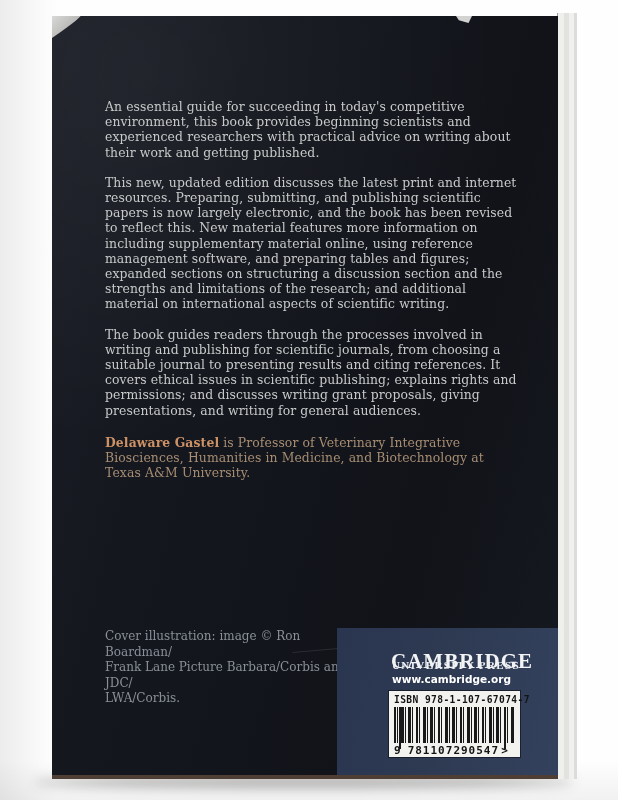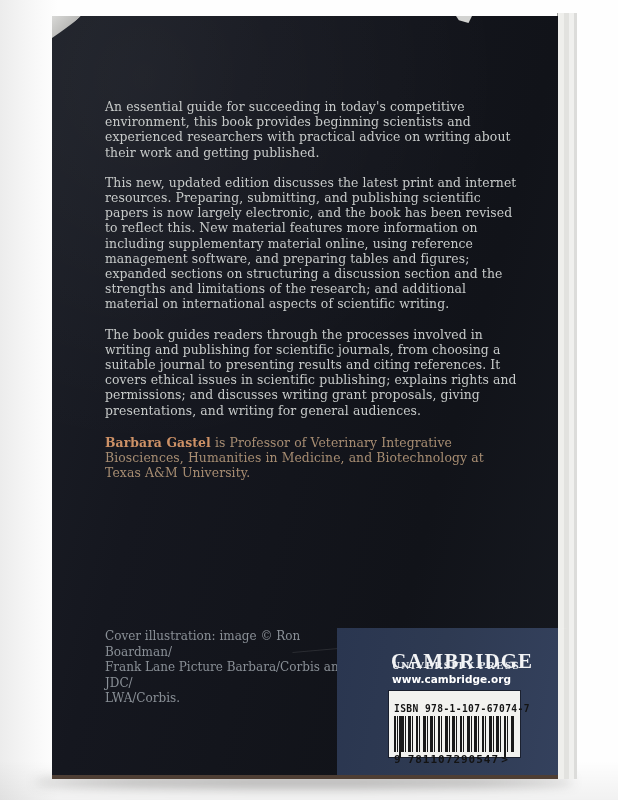--- a/index.html
+++ b/index.html
@@ -57,21 +57,21 @@
     font-size:21px;letter-spacing:1px;color:#f2f3f5;}
   .cam-sub{position:absolute;left:55px;top:31px;
     font-family:"Liberation Serif", serif;font-weight:bold;
     font-size:11px;letter-spacing:1.4px;color:#eef0f3;}
   .cam-url{position:absolute;left:55px;top:45px;
     font-family:"DejaVu Sans", sans-serif;font-weight:bold;
     font-size:10.5px;color:#ffffff;}
   
   .isbn-box{position:absolute;left:52px;top:63px;width:131px;height:66px;
     background:#f2f2ef;box-shadow:0 0 0 1px rgba(10,10,15,0.55);
-    box-sizing:border-box;padding:12px 5px 2px 5px;}
+    box-sizing:border-box;padding:3px 5px 2px 5px;}
   .isbn-label{font-family:"DejaVu Sans Mono", monospace;font-weight:bold;
     font-size:9.6px;letter-spacing:0.4px;color:#131313;white-space:nowrap;}
   .bars{position:relative;height:36px;margin-top:2px;
     background:
       repeating-linear-gradient(90deg,
         #191919 0 2px, rgba(0,0,0,0) 2px 3px,
         #191919 3px 4px, rgba(0,0,0,0) 4px 7px,
         #191919 7px 10px, rgba(0,0,0,0) 10px 11px,
         #191919 11px 12px, rgba(0,0,0,0) 12px 14px,
         #191919 14px 17px, rgba(0,0,0,0) 17px 18px,
@@ -98,21 +98,21 @@
 
   <div class="book">
     <div class="worn-corner-tl"></div>
     <div class="worn-corner-tr"></div>
     <div class="scratch"></div>
 
     <div class="text-column">
       <p>An essential guide for succeeding in today's competitive environment, this book provides beginning scientists and experienced researchers with practical advice on writing about their work and getting published.</p>
       <p>This new, updated edition discusses the latest print and internet resources. Preparing, submitting, and publishing scientific papers is now largely electronic, and the book has been revised to reflect this. New material features more information on including supplementary material online, using reference management software, and preparing tables and figures; expanded sections on structuring a discussion section and the strengths and limitations of the research; and additional material on international aspects of scientific writing.</p>
       <p>The book guides readers through the processes involved in writing and publishing for scientific journals, from choosing a suitable journal to presenting results and citing references. It covers ethical issues in scientific publishing; explains rights and permissions; and discusses writing grant proposals, giving presentations, and writing for general audiences.</p>
-      <p class="bio"><span class="author-name">Barbara Gastel</span><span> is Professor of Veterinary Integrative Biosciences, Humanities in Medicine, and Biotechnology at Texas A&amp;M University.</span></p>
+      <p class="bio"><span class="author-name">Delaware Gastel</span><span> is Professor of Veterinary Integrative Biosciences, Humanities in Medicine, and Biotechnology at Texas A&amp;M University.</span></p>
     </div>
 
     <div class="credits">Cover illustration: image © Ron Boardman/
 Frank Lane Picture Barbara/Corbis and JDC/
 LWA/Corbis.</div>
 
     <div class="panel">
       <div class="cam-name">CAMBRIDGE</div>
       <div class="cam-sub">UNIVERSITY PRESS</div>
       <div class="cam-url">www.cambridge.org</div>

